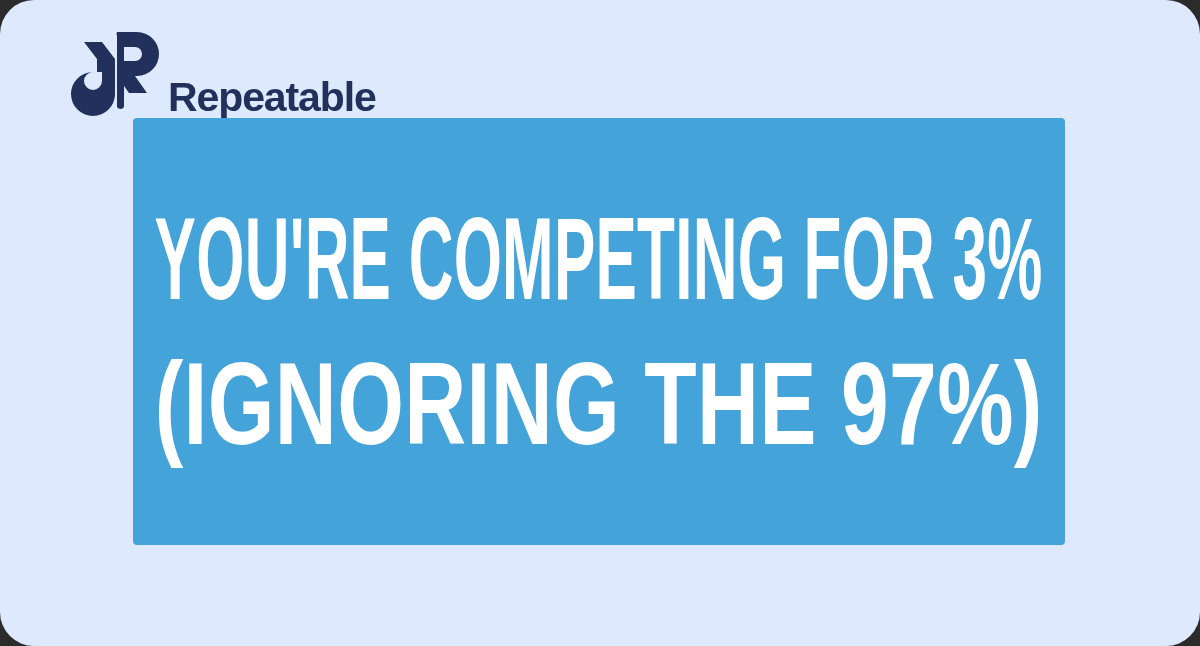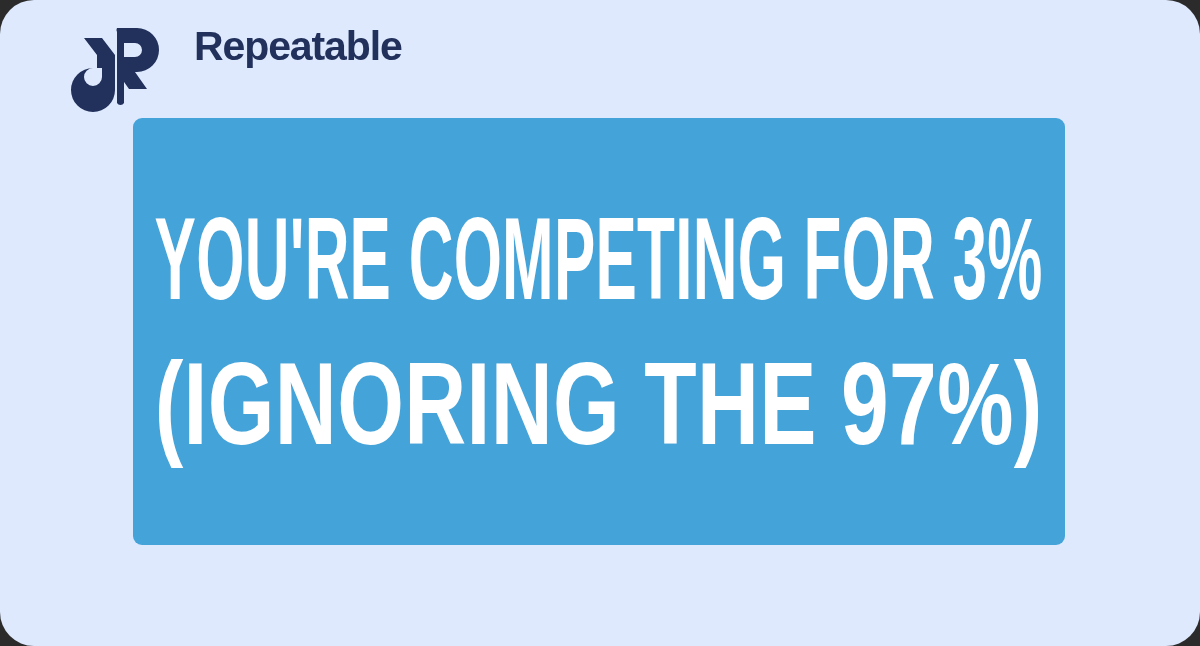--- a/index.html
+++ b/index.html
@@ -25,22 +25,22 @@
     overflow: hidden;
     box-sizing: border-box;
   }
 
   
   #brand-header {
     position: absolute;
     left: 68px;
     top: 24px;
     display: flex;
-    align-items: flex-start;
-    gap: 30px;
+    align-items: flex-end;
+    gap: 4px;
     height: 92px;
   }
 
   #brand-logo-mark {
     width: 96px;
     height: 88px;
     flex: 0 0 auto;
     display: block;
   }
 
@@ -68,21 +68,21 @@
   }
 
   
   #quote-panel {
     position: absolute;
     left: 133px;
     top: 118px;
     width: 932px;
     height: 427px;
     background: #44a3d9;
-    border-radius: 9px;
+    border-radius: 4px;
     display: flex;
     flex-direction: column;
     align-items: center;
     justify-content: center;
     box-sizing: border-box;
     padding: 0 39px;
   }
 
   .quote-line {
     color: #ffffff;

